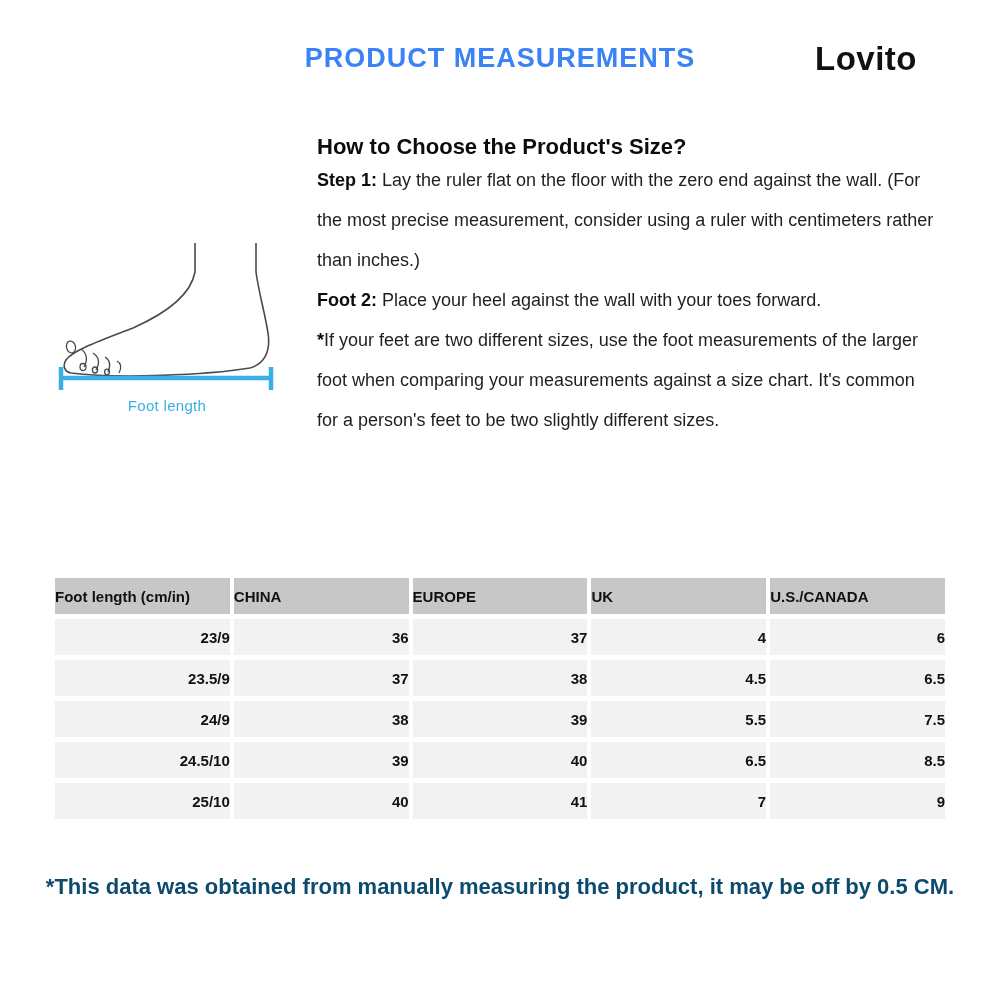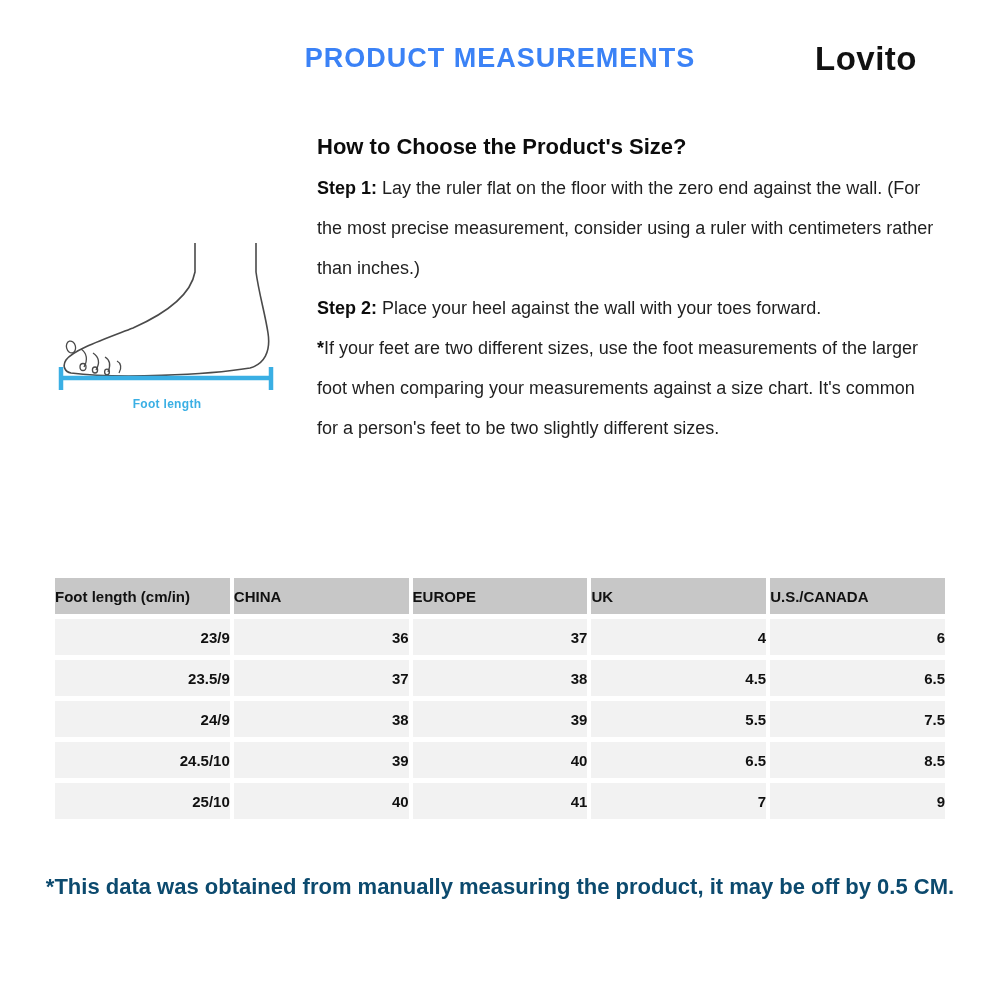--- a/index.html
+++ b/index.html
@@ -31,31 +31,30 @@
   }
 
   
   .figure{
     position:absolute; left:57px; top:240px; width:220px;
     text-align:center;
   }
   .figure svg{ display:block; }
   .figure-caption{
     margin-top:3px;
-    font-size:12px; font-weight:700; letter-spacing:0.3px;
+    font-size:15px; font-weight:400; letter-spacing:0.3px;
     color:var(--accent);
   }
 
   
   .guide{
     position:absolute; left:317px; top:134px; width:622px;
   }
   .guide-heading{
     font-size:22px; font-weight:800; color:#0c0c0c;
-    margin-bottom:8px;
   }
   .guide p{
     font-size:18px; line-height:40px; font-weight:400; color:#1f1f1f;
   }
   .step-label{ font-weight:700; color:#0c0c0c; margin-right:5px; }
   .note-star{ font-weight:700; color:#0c0c0c; }
 
   
   .size-table{
     position:absolute; left:51px; top:573px; width:898px;
@@ -118,21 +117,21 @@
         <line x1="4" y1="127" x2="4" y2="150"></line>
         <line x1="214" y1="127" x2="214" y2="150"></line>
       </g>
     </svg>
     <div class="figure-caption">Foot length</div>
   </div>
 
   <div class="guide">
     <div class="guide-heading">How to Choose the Product's Size?</div>
     <p><span class="step-label">Step 1:</span><span>Lay the ruler flat on the floor with the zero end against the wall. (For the most precise measurement, consider using a ruler with centimeters rather than inches.)</span></p>
-    <p><span class="step-label">Step 2:</span><span>Place your heel against the wall with your toes forward.</span></p>
+    <p><span class="step-label">Foot 2:</span><span>Place your heel against the wall with your toes forward.</span></p>
     <p><span class="note-star">*</span><span>If your feet are two different sizes, use the foot measurements of the larger foot when comparing your measurements against a size chart. It's common for a person's feet to be two slightly different sizes.</span></p>
   </div>
 
   <table class="size-table" id="size-table">
     <thead>
       <tr>
           <th>Foot length (cm/in)</th>
           <th>CHINA</th>
           <th>EUROPE</th>
           <th>UK</th>

